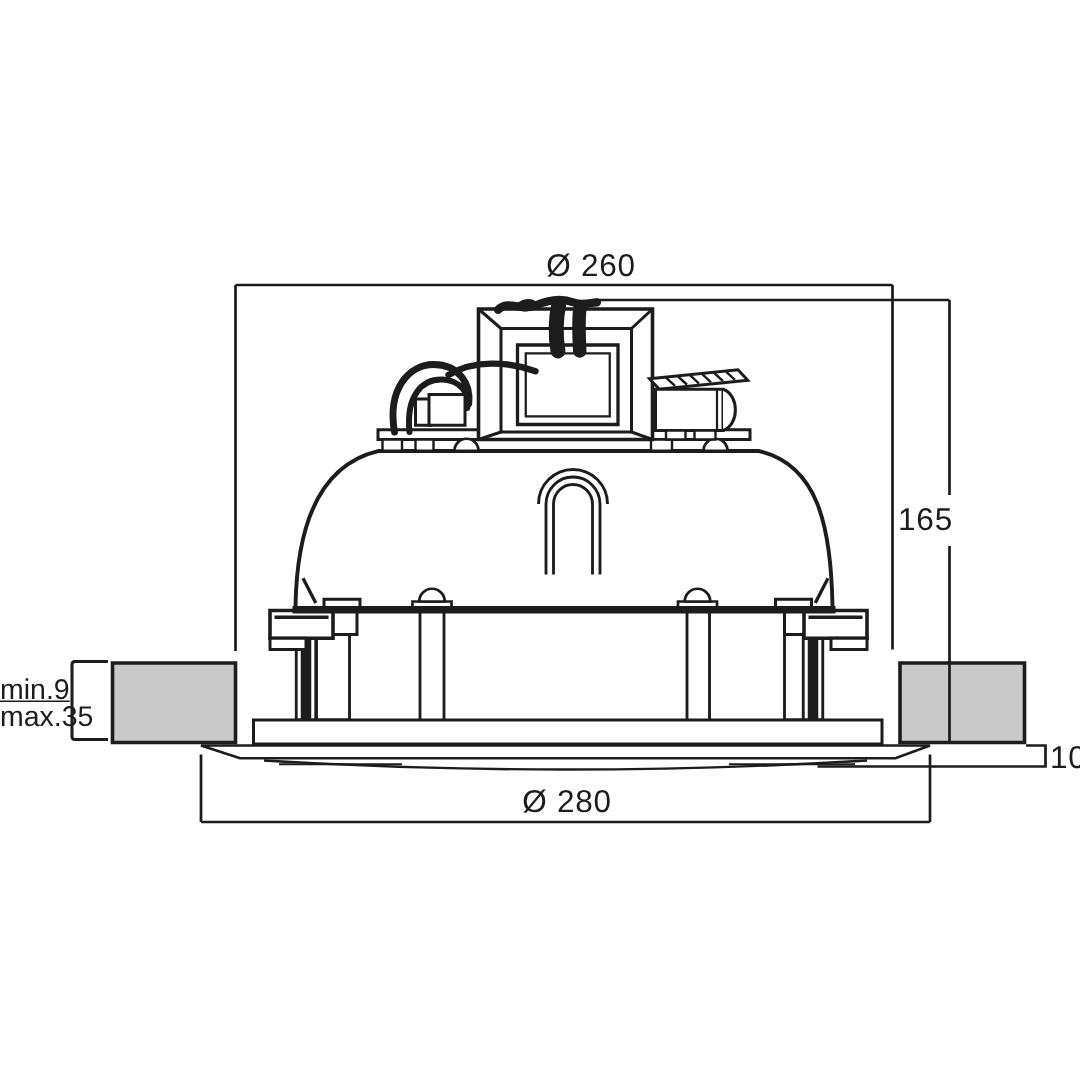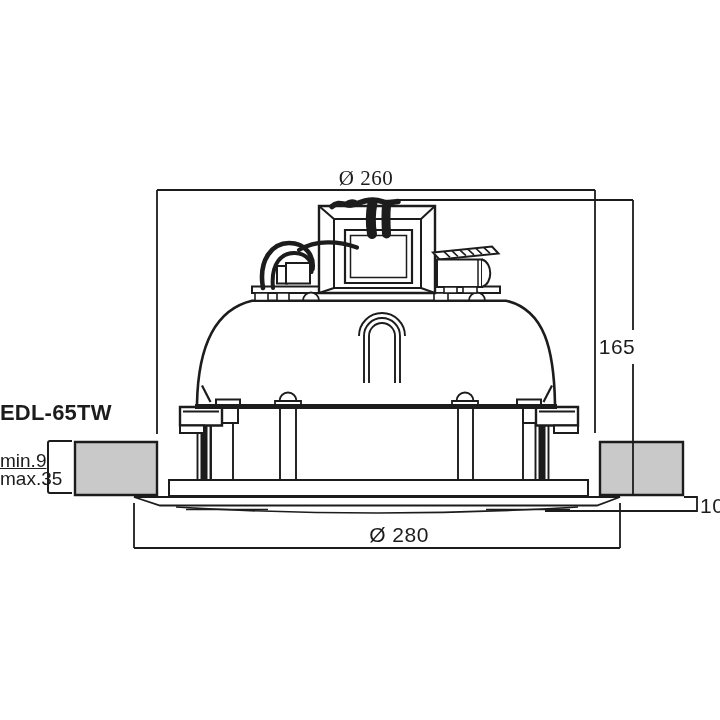--- a/index.html
+++ b/index.html
@@ -154,27 +154,26 @@
       </g>
       <g>
         <path class="s" d="M684,497 H697 V511 H545"></path>
       </g>
       <g>
         <path class="s" d="M72,441 H50 Q48,441 48,443 V491 Q48,493 50,493 H72" stroke-width="2"></path>
       </g>
     </g>
   </svg>
 
-  <div class="lbl dim center" style="left:366px;top:167px;font-family:Liberation Serif, serif;">Ø 260</div>
+  <div class="lbl dim center" style="left:394px;top:167px;">Ø 260</div>
 
   <div class="lbl dim center" style="left:617px;top:336px;">165</div>
 
-  <div class="lbl model" style="left:0px;top:401px;">EDL-65TW</div>
 
   <div class="lbl minmax" style="left:0px;top:451px;text-decoration:underline;">min.9</div>
 
   <div class="lbl minmax" style="left:0px;top:468.5px;">max.35</div>
 
-  <div class="lbl dim center" style="left:378px;top:524px;margin-left:21px;">Ø 280</div>
+  <div class="lbl dim center" style="left:378px;top:524px;">Ø 280</div>
 
   <div class="lbl dim" style="left:700px;top:495px;">10</div>
 
 </div>
 
 </body></html>

